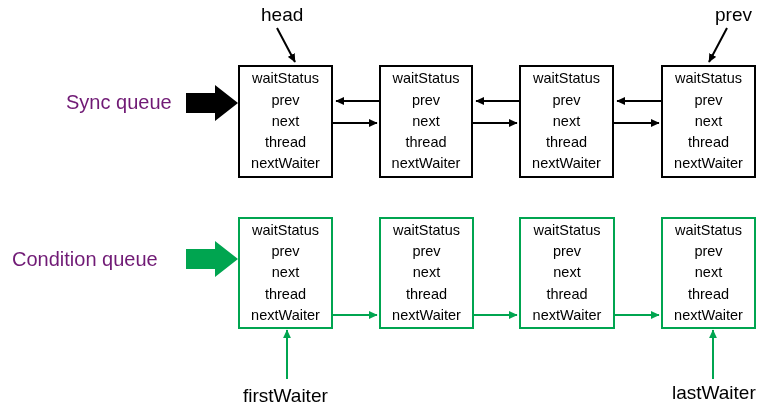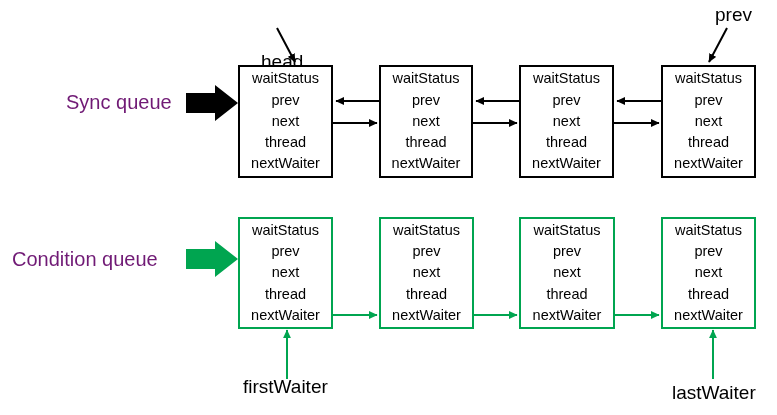--- a/index.html
+++ b/index.html
@@ -138,25 +138,25 @@
 
     <g>
       <line x1="713" y1="379" x2="713" y2="330" stroke="#00a550" stroke-width="2" marker-end="url(#ah-green)"></line>
     </g>
   </svg>
 
   <div class="queue-label" style="left:66px; top:92px;">Sync queue</div>
 
   <div class="queue-label" style="left:12px; top:249px;text-align:center;">Condition queue</div>
 
-  <div class="edge-label" style="left:261px; top:5px;margin-top:47px;">head</div>
+  <div class="edge-label" style="left:261px; top:5px;">head</div>
 
   <div class="edge-label" style="left:715px; top:5px;">prev</div>
 
-  <div class="ptr-label" style="left:243px; top:377px;">firstWaiter</div>
+  <div class="ptr-label" style="left:243px; top:386px;">firstWaiter</div>
 
   <div class="ptr-label" style="left:672px; top:383px;">lastWaiter</div>
 
   <div class="node-box sync" style="left:238px; top:65px; width:95px; height:113px;">
     <span class="node-field">waitStatus</span>
     <span class="node-field">prev</span>
     <span class="node-field">next</span>
     <span class="node-field">thread</span>
     <span class="node-field">nextWaiter</span>
   </div>

